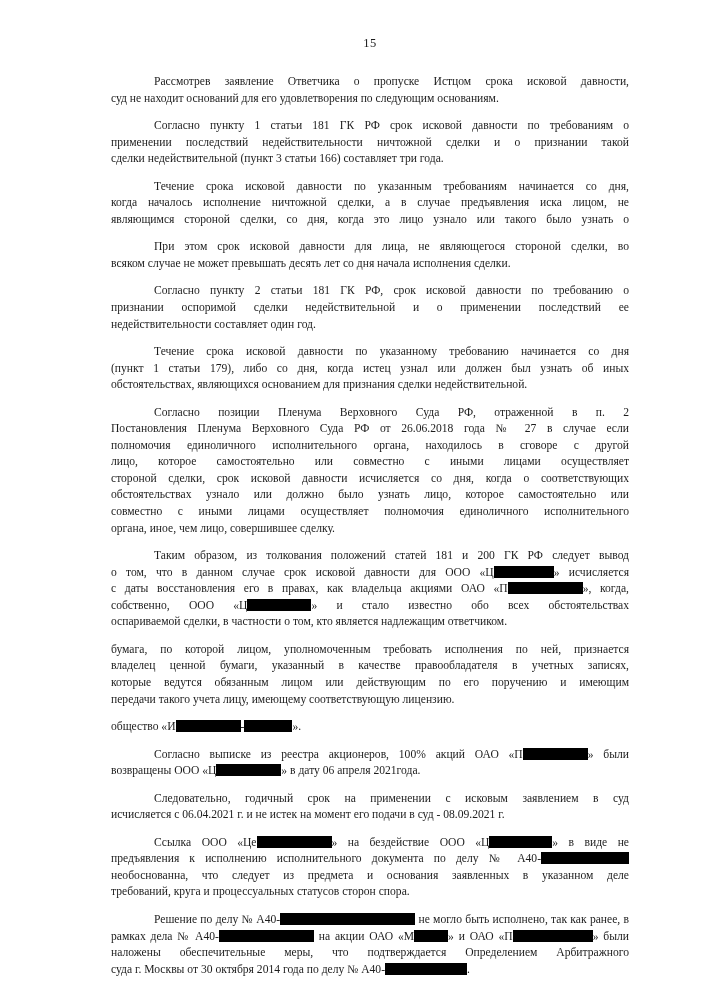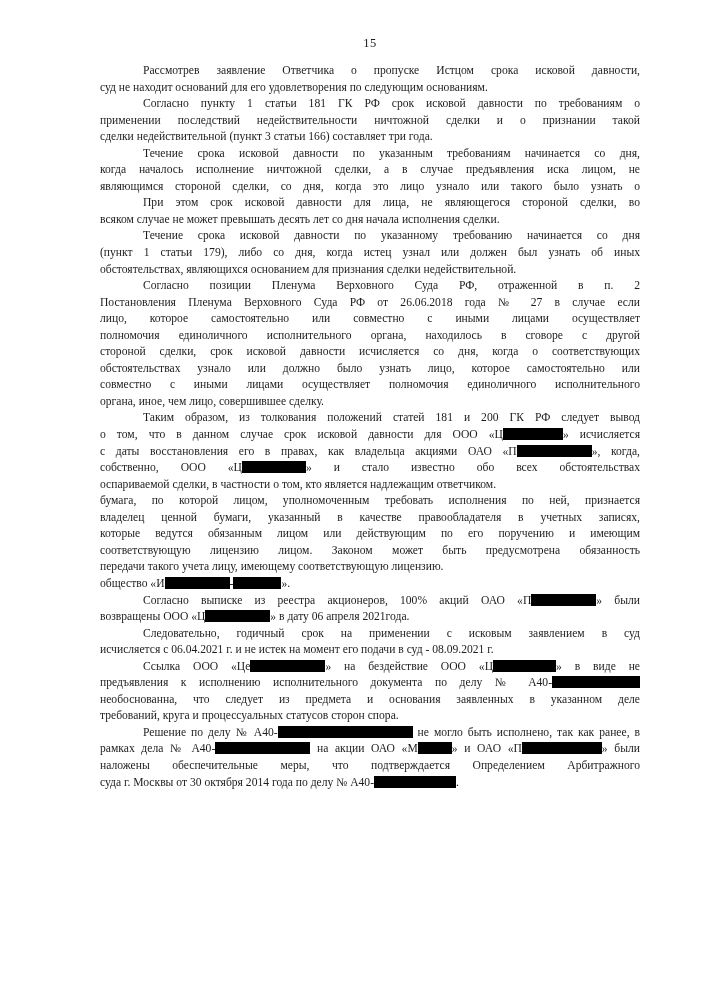--- a/index.html
+++ b/index.html
@@ -28,21 +28,21 @@
     letter-spacing: 0.5px;
   }
   .doc-body {
     position: absolute;
     left: 100px;
     top: 63px;
     width: 540px;
     font-size: 11.6px;
     line-height: 16.55px;
   }
-  .para { margin: 0; padding: 0; }
+  .para { margin: 11px; padding: 0; }
   .line {
     height: 16.55px;
     text-align: justify;
     text-align-last: justify;
     white-space: normal;
     overflow: visible;
   }
   .line.first { text-indent: 43px; }
   .line.last  { text-align-last: left; }
   .redact {
@@ -69,46 +69,50 @@
       <div class="para">
         <div class="line first">Течение срока исковой давности по указанным требованиям начинается со дня,</div>
         <div class="line">когда началось исполнение ничтожной сделки, а в случае предъявления иска лицом, не</div>
         <div class="line">являющимся стороной сделки, со дня, когда это лицо узнало или такого было узнать о</div>
       </div>
       <div class="para">
         <div class="line first">При этом срок исковой давности для лица, не являющегося стороной сделки, во</div>
         <div class="line last">всяком случае не может превышать десять лет со дня начала исполнения сделки.</div>
       </div>
       <div class="para">
+        <div class="line first">Согласно пункту 2 статьи 181 ГК РФ, срок исковой давности по требованию о</div>
+        <div class="line">признании оспоримой сделки недействительной и о применении последствий ее</div>
+        <div class="line last">недействительности составляет один год.</div>
+      </div>
+      <div class="para">
         <div class="line first">Течение срока исковой давности по указанному требованию начинается со дня</div>
         <div class="line">(пункт 1 статьи 179), либо со дня, когда истец узнал или должен был узнать об иных</div>
         <div class="line last">обстоятельствах, являющихся основанием для признания сделки недействительной.</div>
       </div>
       <div class="para">
         <div class="line first">Согласно позиции Пленума Верховного Суда РФ, отраженной в п. 2</div>
         <div class="line">Постановления Пленума Верховного Суда РФ от 26.06.2018 года № 27 в случае если</div>
+        <div class="line">полномочия единоличного исполнительного органа, находилось в сговоре с другой</div>
         <div class="line">лицо, которое самостоятельно или совместно с иными лицами осуществляет</div>
-        <div class="line">полномочия единоличного исполнительного органа, находилось в сговоре с другой</div>
         <div class="line">стороной сделки, срок исковой давности исчисляется со дня, когда о соответствующих</div>
         <div class="line">обстоятельствах узнало или должно было узнать лицо, которое самостоятельно или</div>
         <div class="line">совместно с иными лицами осуществляет полномочия единоличного исполнительного</div>
         <div class="line last">органа, иное, чем лицо, совершившее сделку.</div>
       </div>
       <div class="para">
         <div class="line first">Таким образом, из толкования положений статей 181 и 200 ГК РФ следует вывод</div>
         <div class="line">о том, что в данном случае срок исковой давности для ООО «Ц<span class="redact" style="width: 60px; background: rgb(0, 0, 0);"></span>» исчисляется</div>
         <div class="line">с даты восстановления его в правах, как владельца акциями ОАО «П<span class="redact" style="width: 75px; background: rgb(0, 0, 0);"></span>», когда,</div>
         <div class="line">собственно, ООО «Ц<span class="redact" style="width: 64px; background: rgb(0, 0, 0);"></span>» и стало известно обо всех обстоятельствах</div>
         <div class="line last">оспариваемой сделки, в частности о том, кто является надлежащим ответчиком.</div>
       </div>
       <div class="para">
         <div class="line">бумага, по которой лицом, уполномоченным требовать исполнения по ней, признается</div>
         <div class="line">владелец ценной бумаги, указанный в качестве правообладателя в учетных записях,</div>
         <div class="line">которые ведутся обязанным лицом или действующим по его поручению и имеющим</div>
-        <div class="line">соответствующую лицензию лицом. Законом может быть предусмотрена обязанность</div>
         <div class="line last">передачи такого учета лицу, имеющему соответствующую лицензию.</div>
       </div>
       <div class="para">
         <div class="line last">общество «И<span class="redact" style="width: 65px; background: rgb(0, 0, 0);"></span>-<span class="redact" style="width: 48px; background: rgb(0, 0, 0);"></span>».</div>
       </div>
       <div class="para">
         <div class="line first">Согласно выписке из реестра акционеров, 100% акций ОАО «П<span class="redact" style="width: 65px; background: rgb(0, 0, 0);"></span>» были</div>
         <div class="line last">возвращены ООО «Ц<span class="redact" style="width: 65px; background: rgb(0, 0, 0);"></span>» в дату 06 апреля 2021года.</div>
       </div>
       <div class="para">

